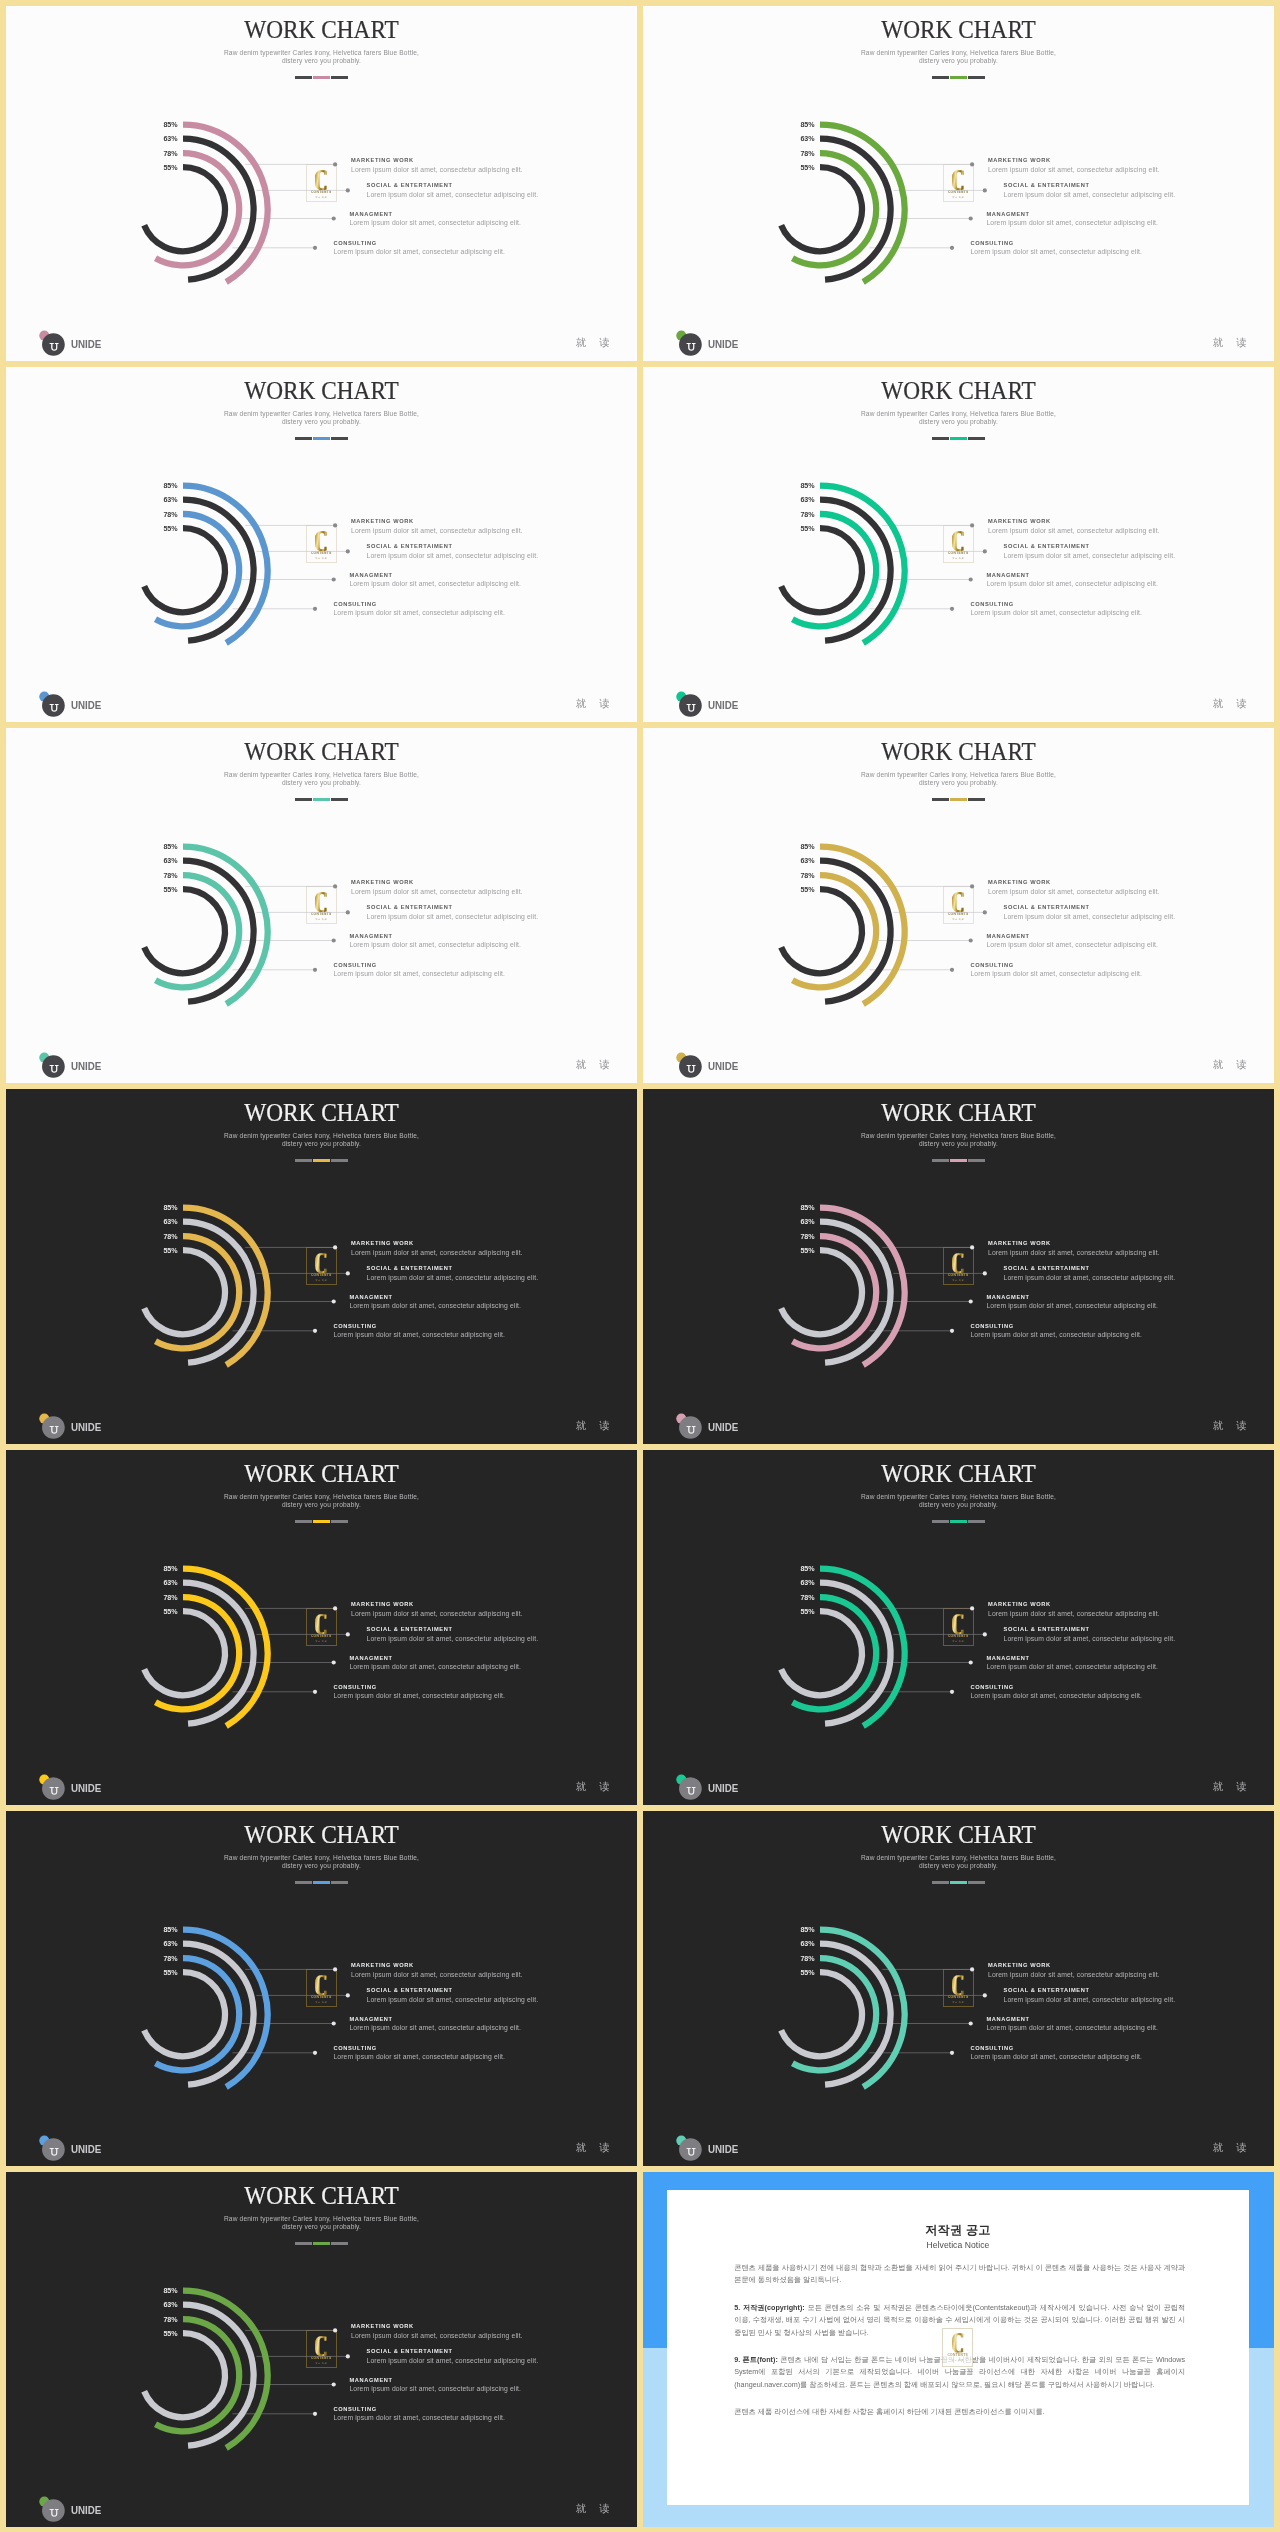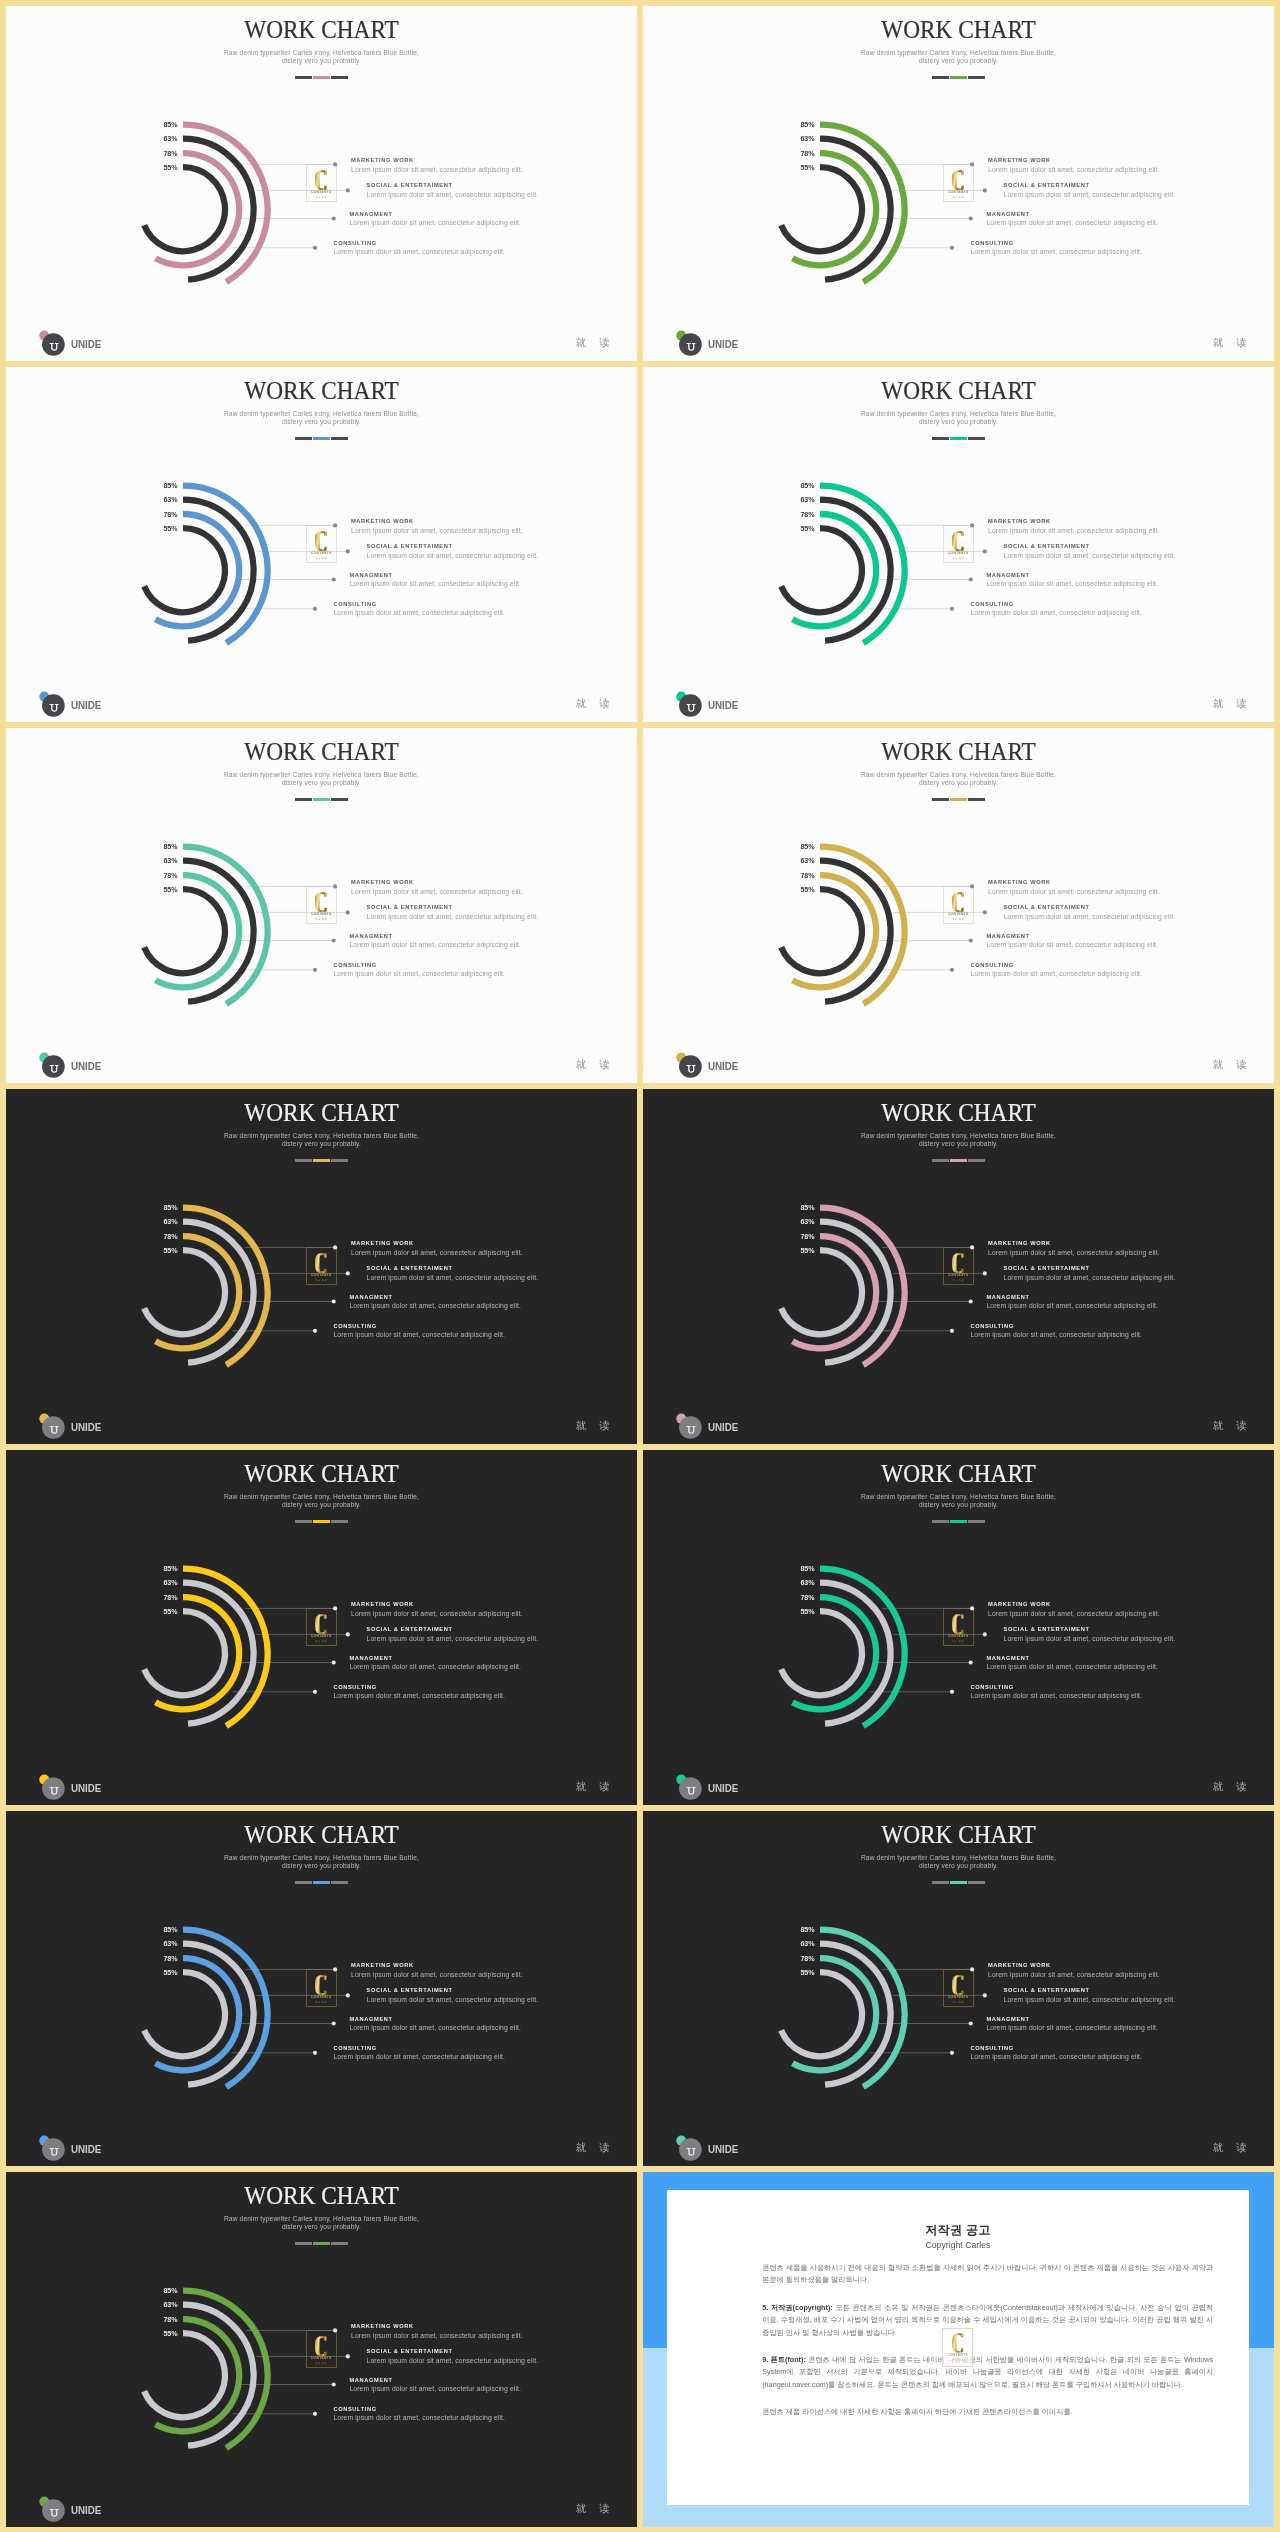--- a/index.html
+++ b/index.html
@@ -67,21 +67,21 @@
   
   .cr{position:relative;width:631px;height:355px;overflow:hidden;}
   .cr .bgtop{position:absolute;left:0;top:0;width:631px;height:176.4px;background:#42a0f7;}
   .cr .bgbot{position:absolute;left:0;top:176.4px;width:631px;height:178.6px;background:#b0dcfa;}
   .cr .paper{position:absolute;left:23.6px;top:18.4px;width:582.7px;height:314.4px;background:#fff;}
   .cr h1{margin:0;position:absolute;left:0;right:0;top:33.7px;text-align:center;
      font-size:12.2px;font-weight:bold;color:#2f2f2f;letter-spacing:.2px;line-height:1;}
   .cr h2{margin:0;position:absolute;left:0;right:0;top:50.5px;text-align:center;
      font-size:8.6px;font-weight:400;color:#4f4f4f;letter-spacing:.05px;line-height:1;}
   .cr .body{position:absolute;left:67.6px;top:71.5px;width:451px;font-size:7.2px;
-     line-height:12.55px;color:#6a6a6a;letter-spacing:.02px;text-align:justify;margin-left:28px;}
+     line-height:12.55px;color:#6a6a6a;letter-spacing:.02px;text-align:justify;}
   .cr .body p{margin:0 0 14.6px 0;}
   .cr .body b{color:#3d3d3d;font-weight:bold;}
   .cr .wm{position:absolute;left:275.4px;top:137.4px;width:31.4px;height:39.7px;
      box-sizing:border-box;border:.6px solid rgba(200,190,160,.6);
      display:flex;flex-direction:column;align-items:center;padding-top:4.5px;
      background:rgba(255,255,255,.62);}
   .cr .wm .bigc{width:12.3px;height:19.8px;display:block;opacity:.9;}
   .cr .wm .ct1{font-size:3.3px;font-weight:bold;letter-spacing:.3px;margin-top:1.3px;color:rgba(140,120,60,.75);line-height:1;white-space:nowrap;}
   .cr .wm .ct2{font-size:2.3px;letter-spacing:.4px;margin-top:1.6px;color:rgba(150,130,70,.7);line-height:1;white-space:nowrap;}
 </style>
@@ -984,21 +984,21 @@
         <path fill="#f0f0f0" d="M17.3 18.9 h4.45 v1.15 h-1.25 v3.35 q0 1.05 .45 1.55 q.45 .5 1.35 .5 q.9 0 1.35 -.5 q.45 -.5 .45 -1.55 v-3.35 h-1.2 v-1.15 h3.65 v1.15 h-1.2 v3.45 q0 1.6 -.85 2.4 q-.85 .8 -2.25 .8 q-1.4 0 -2.25 -.8 q-.85 -.8 -.85 -2.4 v-3.45 h-1.25 Z"></path>
       </svg>
       <div class="foot-name">UNIDE</div>
       <div class="foot-cjk">就 读</div>
     </div>
     <div class="slide cr">
       <div class="bgtop"></div>
       <div class="bgbot"></div>
       <div class="paper">
         <h1>저작권 공고</h1>
-        <h2>Copyright Carles</h2>
+        <h2>Helvetica Notice</h2>
         <div class="body">
           <p>콘텐츠 제품을 사용하시기 전에 내용의 협약과 소환법을 자세히 읽어 주시기 바랍니다. 귀하시 이 콘텐츠 제품을 사용하는 것은 사용자 계약과 본문에 동의하셨음을 알리독니다.</p>
           <p><b>5. 저작권(copyright):</b> 모든 콘텐츠의 소유 및 저작권은 콘텐츠스타이에웃(Contentstakeout)과 제작사에게 있습니다. 사전 승낙 없이 공립적 이용, 수정재생, 배포 수기 사법에 없어서 영리 목적으로 이용하솔 수 세입시에게 이용하는 것은 공시되여 있습니다. 이러한 공립 행위 발진 시 중입된 민사 및 형사상의 사법을 받습니다.</p>
           <p><b>9. 폰트(font):</b> 콘텐츠 내에 담 서입는 한글 폰트는 네이버 나눔글꼴의 서한받을 네이버사이 제작되었습니다. 한글 외의 모든 폰트는 Windows System에 포함된 서서의 기본으로 제작되었습니다. 네이버 나눔글꼴 라이선스에 대한 자세한 사항은 네이버 나눔글꼴 홈페이지(hangeul.naver.com)를 참조하세요. 폰트는 콘텐츠의 함께 배포되시 않으므로, 필요시 해당 폰트를 구입하셔서 사용하시기 바랍니다.</p>
           <p>콘텐츠 제품 라이선스에 대한 자세한 사항은 홈페이지 하단에 기재된 콘텐츠라이선스를 이미지를.</p>
         </div>
         <div class="wm">
           <svg class="bigc" width="12.3" height="19.8" viewBox="0 0 67 100" preserveAspectRatio="none">
             <defs>
               <linearGradient id="gc13" x1="0" y1="0" x2="1" y2="0.25">

